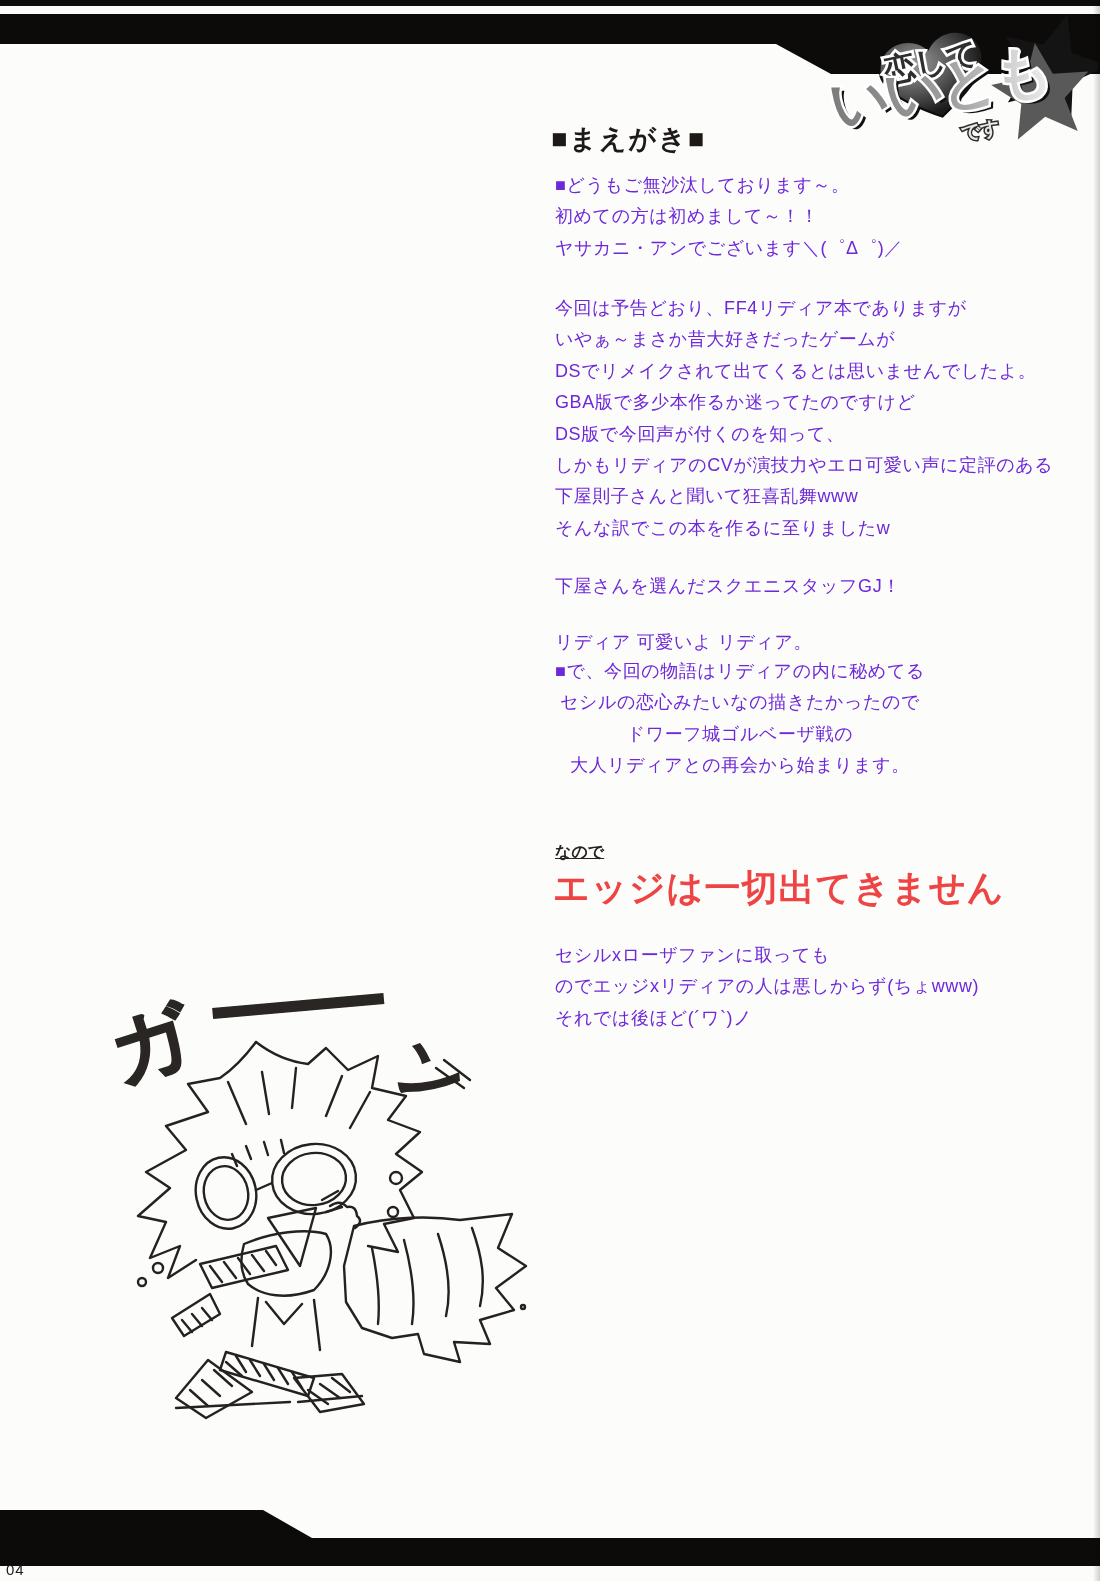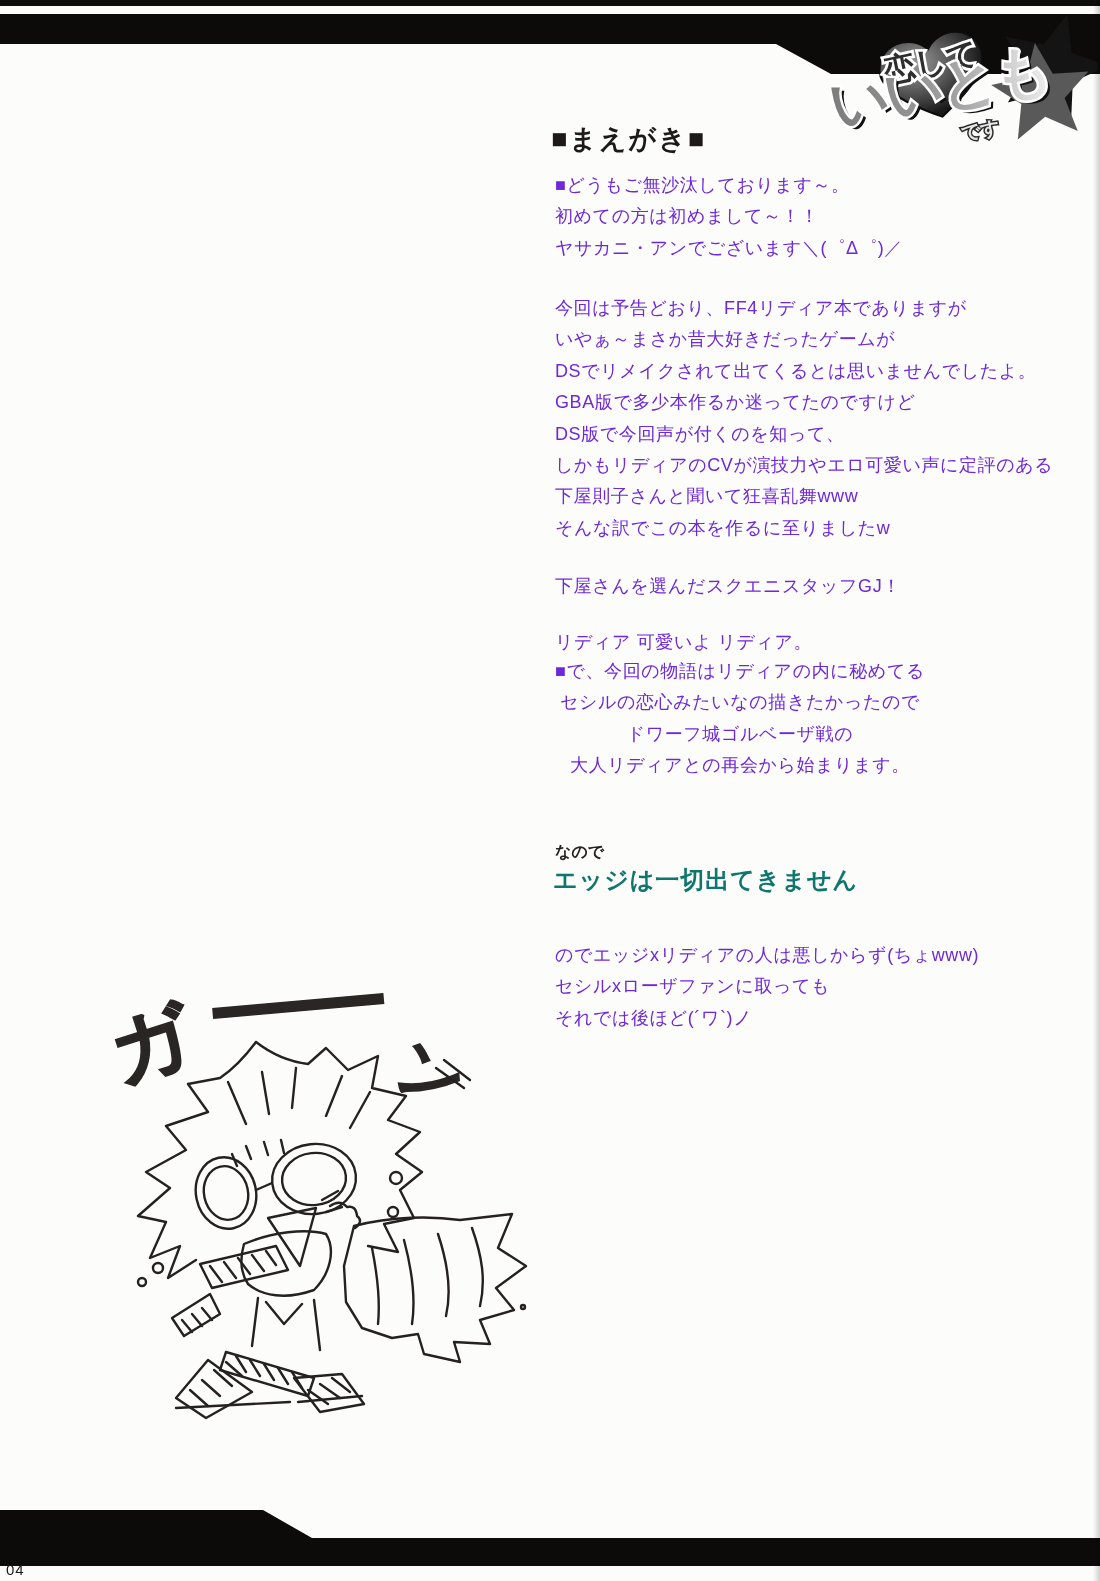--- a/index.html
+++ b/index.html
@@ -15,23 +15,23 @@
   .top-strip{left:0; top:0; width:1100px; height:6px; background:#0e0c0b;}
   .band-svg{left:0; top:0;}
   
   .heading{
     left:551px; top:121px; font-size:27px; letter-spacing:2px;
     font-weight:600; color:#1c1917;
   }
   
   .para{left:555px; line-height:31.4px; font-size:18px; font-weight:500;
         letter-spacing:0.6px; color:#6d28d9; white-space:nowrap;}
-  .lead-in{left:555px; top:842px; font-size:16px; font-weight:600;}
-  .emphasis{left:553px; top:864px; font-size:24px; font-weight:600;
-            letter-spacing:1px; color:#0f766e; white-space:nowrap;}
+  .lead-in{left:555px; top:842px; font-size:16px; font-weight:600;text-decoration:underline;}
+  .emphasis{left:553px; top:864px; font-size:36px; font-weight:600;
+            letter-spacing:1px; color:#ef4444; white-space:nowrap;}
   
   .page-num{left:6px; top:1561px; font-size:15px; color:#1a1a1a; letter-spacing:1px;}
   
   .sk path,.sk line,.sk ellipse,.sk circle{fill:none;stroke:#25211f;stroke-width:2.4;
       stroke-linecap:round;stroke-linejoin:round;}
   .sk .w{fill:#fcfcfa;}
   .sk text{fill:#2a2624; font-family:"Liberation Sans","DejaVu Sans",sans-serif; font-weight:bold;}
   .logo text{font-family:"Liberation Sans","DejaVu Sans",sans-serif; font-weight:900;}
   .edge-shade{right:0; top:0; width:7px; height:1581px;
       background:linear-gradient(to right, rgba(0,0,0,0), rgba(0,0,0,0.18));}
@@ -109,22 +109,22 @@
     <div>■で、今回の物語はリディアの内に秘めてる</div>
     <div>セシルの恋心みたいなの描きたかったので</div>
     <div>ドワーフ城ゴルベーザ戦の</div>
     <div>大人リディアとの再会から始まります。</div>
   </div>
 
   <div class="abs lead-in">なので</div>
   <div class="abs emphasis">エッジは一切出てきません</div>
 
   <div class="abs para" style="top:940px;">
+    <div>セシルxローザファンに取っても</div>
     <div>のでエッジxリディアの人は悪しからず(ちょwww)</div>
-    <div>セシルxローザファンに取っても</div>
     <div>それでは後ほど(´ワ`)ノ</div>
   </div>
 
   <svg class="abs sk" style="left:60px; top:960px;" width="480" height="460" viewBox="0 0 480 460">
 
     <g>
       <text transform="translate(60,122) rotate(-18)" font-size="80" stroke="#2a2624" stroke-width="1.5">ガ</text>
       <text transform="translate(142,82) rotate(-5) scale(3.3,1.2)" font-size="60" stroke="#2a2624" stroke-width="1">ー</text>
       <text transform="translate(332,122) rotate(22)" font-size="66" stroke="#2a2624" stroke-width="1.5">ン</text>
       <path d="M376,108 L404,128 M384,100 L410,120" stroke-width="3"></path>

